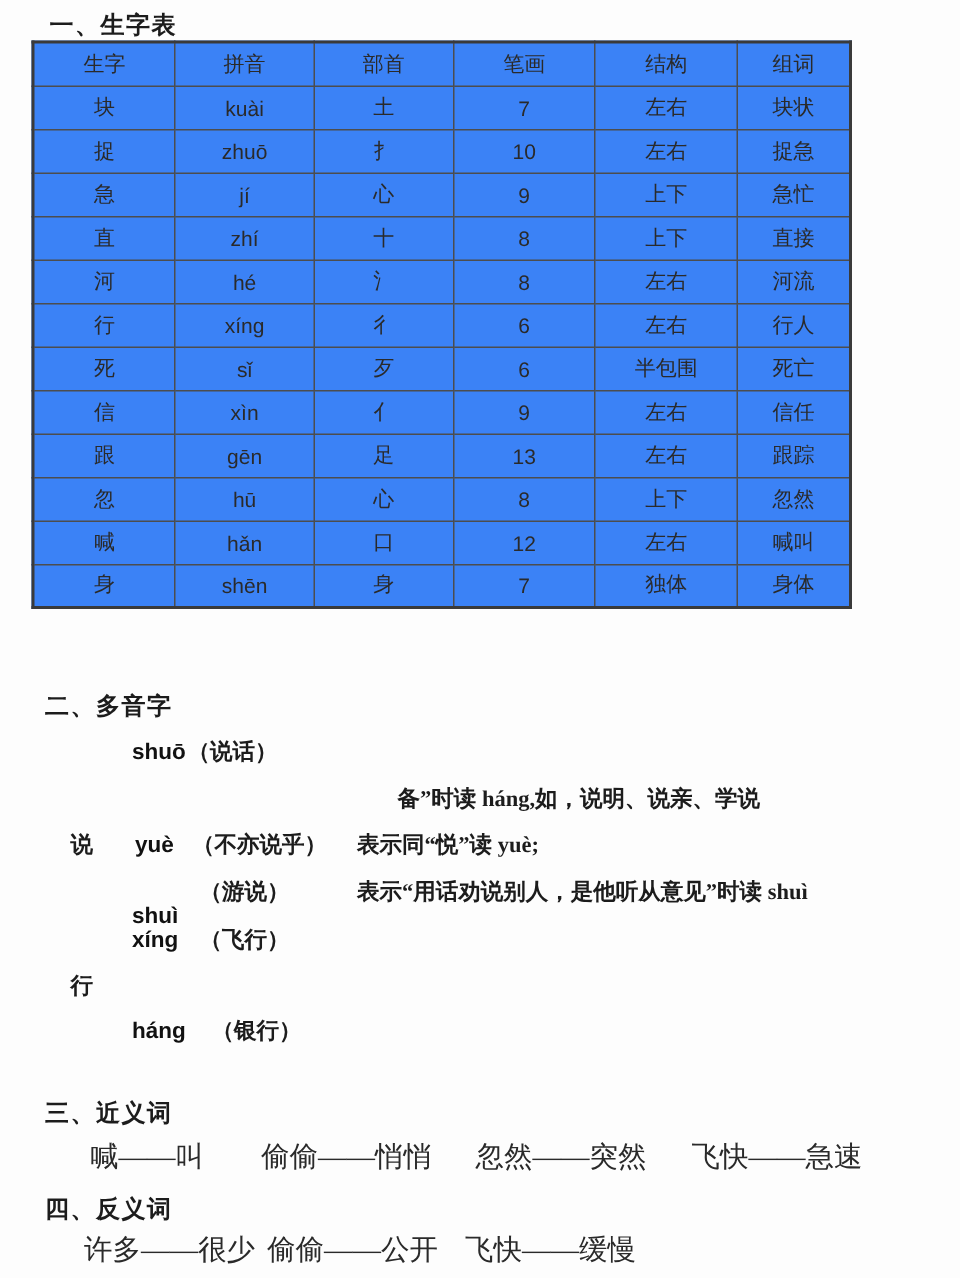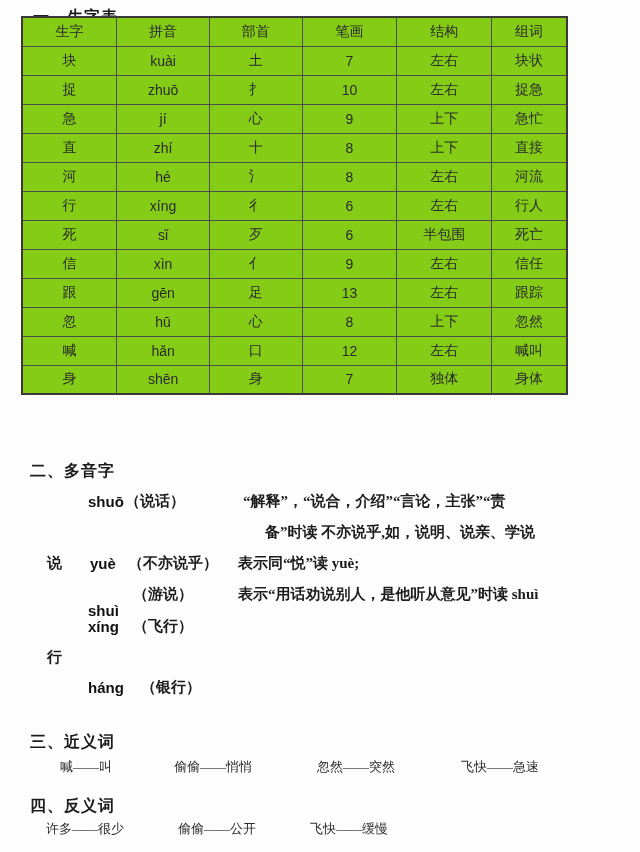--- a/index.html
+++ b/index.html
@@ -23,26 +23,26 @@
     white-space: nowrap;
   }
   #title1 { left: 33px; top: 7px; }
   #title2 { left: 30px; top: 461px; }
   #title3 { left: 30px; top: 732px; }
   #title4 { left: 30px; top: 796px; }
 
   
   table.vocab {
     position: absolute;
-    left: 21px; top: 16px;
+    left: 21px; top: 27px;
     width: 547px;
     border-collapse: collapse;
     table-layout: fixed;
     border: 2px solid #3a3a3a;
-    background: #84cc16;
+    background: #3b82f6;
   }
   table.vocab th, table.vocab td {
     border: 1px solid #4d4d4d;
     height: 29px;
     text-align: center;
     vertical-align: middle;
     font-size: 14px;
     font-weight: 400;
     color: #2a2a2a;
     padding: 0;
@@ -61,29 +61,29 @@
   }
   .duo-pinyin {
     font-family: "Liberation Sans", "DejaVu Sans", sans-serif;
     font-weight: 700; color: #111; font-size: 15px;
     position: absolute;
   }
   .duo-example { font-weight: 700; color: #1c1c1c; position: absolute; font-size: 15px; }
   .duo-desc { font-weight: 700; color: #1c1c1c; position: absolute; font-size: 15px; }
 
   
-  .pairs-row { position: absolute; width: 532px; height: 20px; font-size: 13px; color: #2a2a2a; }
+  .pairs-row { position: absolute; width: 532px; height: 20px; font-size: 19px; color: #2a2a2a; }
   .pairs-row span { position: absolute; white-space: nowrap; }
   #synonyms { top: 758px; }
   #synonyms span:nth-child(1) { left: 60px; }
   #synonyms span:nth-child(2) { left: 174px; }
   #synonyms span:nth-child(3) { left: 317px; }
   #synonyms span:nth-child(4) { left: 461px; }
   #antonyms { top: 820px; }
-  #antonyms span:nth-child(1) { left: 46px; }
+  #antonyms span:nth-child(1) { left: 56px; }
   #antonyms span:nth-child(2) { left: 178px; }
   #antonyms span:nth-child(3) { left: 310px; }
 </style>
 </head>
 <body>
 
 <div class="page">
 
   <div class="sec-title" id="title1">一、生字表</div>
 
@@ -197,22 +197,21 @@
         </tr>
       </tbody>
   </table>
 
   <div class="sec-title" id="title2">二、多音字</div>
 
   <span class="duo-char" style="left:47px; top:554px;">说</span>
 
   <span class="duo-pinyin" style="left:88px; top:493px;">shuō</span>
   <span class="duo-example" style="left:125px; top:492px;">（说话）</span>
-  <span class="duo-desc" style="left:243px; top:492px;">“解释”，“说合，介绍”“言论，主张”“责</span>
-  <span class="duo-desc" style="left:265px; top:523px;">备”时读 不亦说乎,如，说明、说亲、学说</span>
+  <span class="duo-desc" style="left:265px; top:523px;">备”时读 háng,如，说明、说亲、学说</span>
 
   <span class="duo-pinyin" style="left:90px; top:555px;">yuè</span>
   <span class="duo-example" style="left:128px; top:554px;">（不亦说乎）</span>
   <span class="duo-desc" style="left:238px; top:554px;">表示同“悦”读 yuè;</span>
 
   <span class="duo-pinyin" style="left:88px; top:586px;margin-top:16px;">shuì</span>
   <span class="duo-example" style="left:133px; top:585px;">（游说）</span>
   <span class="duo-desc" style="left:238px; top:585px;">表示“用话劝说别人，是他听从意见”时读 shuì</span>
 
   <span class="duo-pinyin" style="left:88px; top:618px;">xíng</span>

